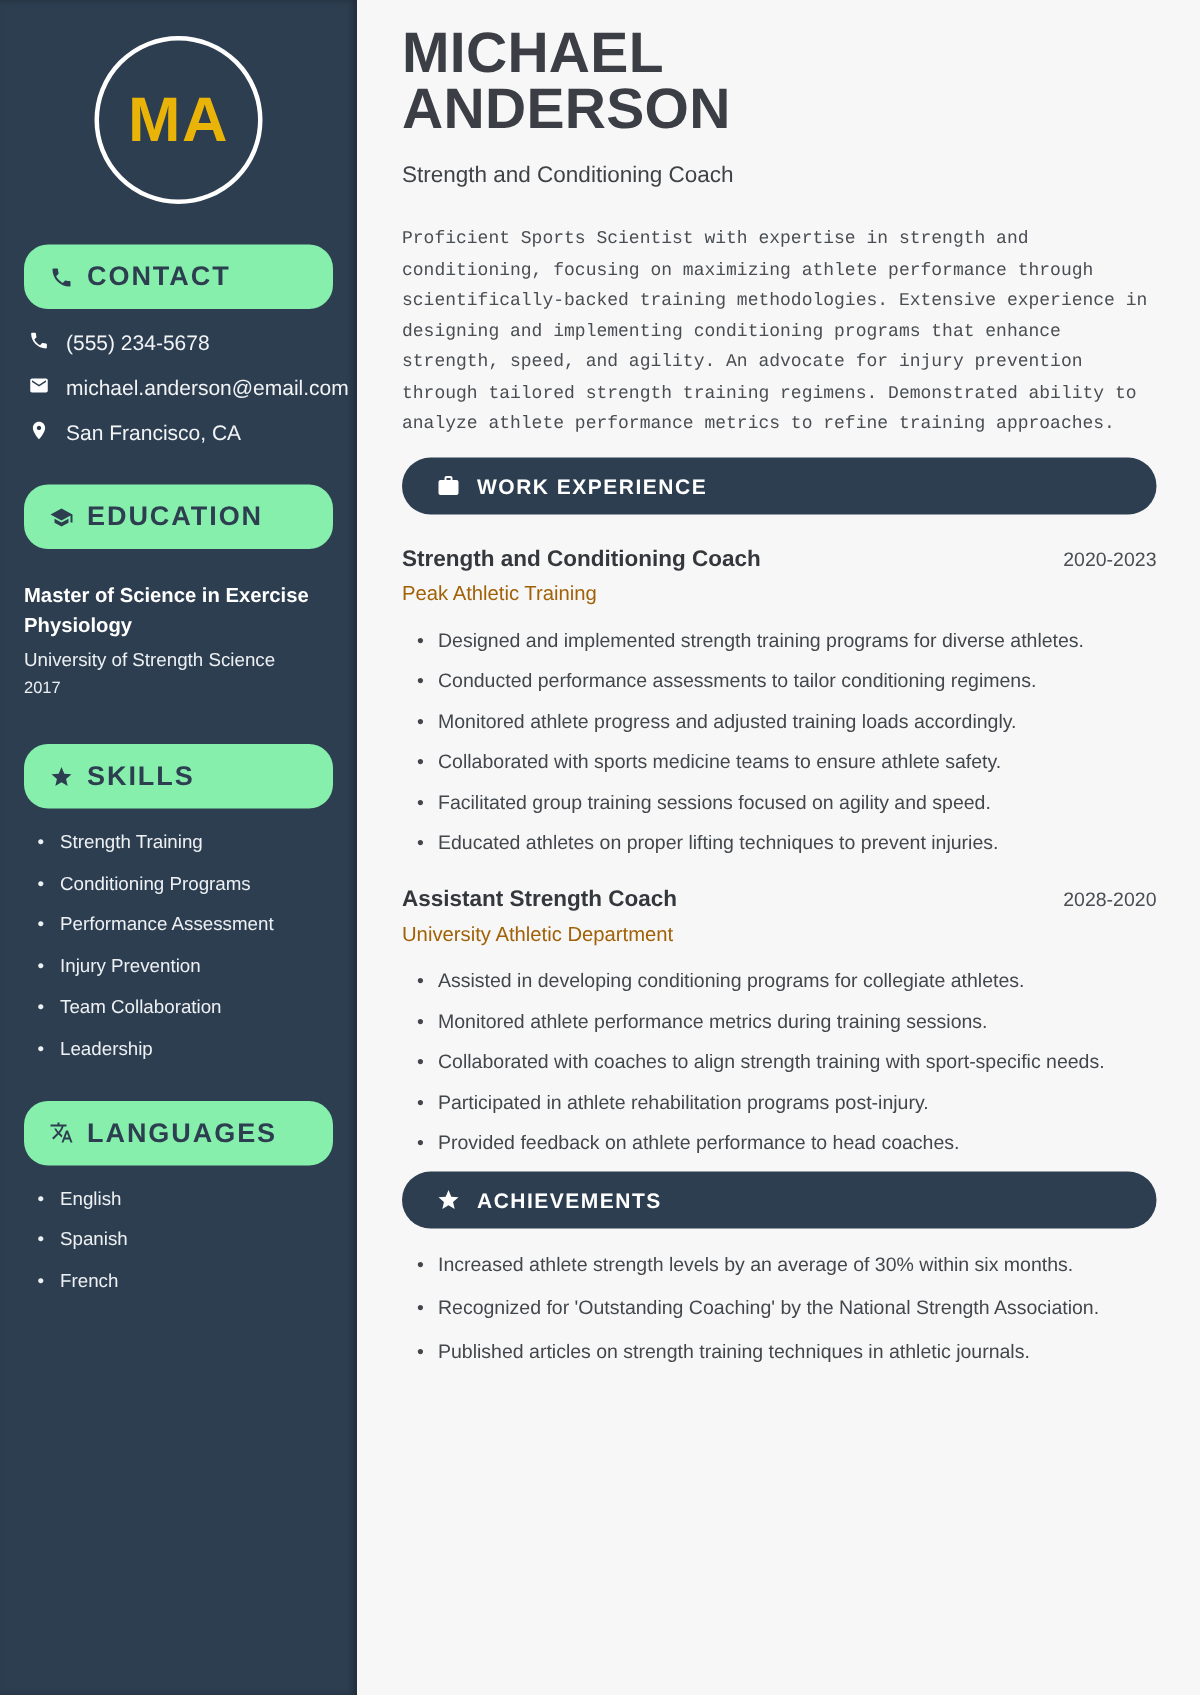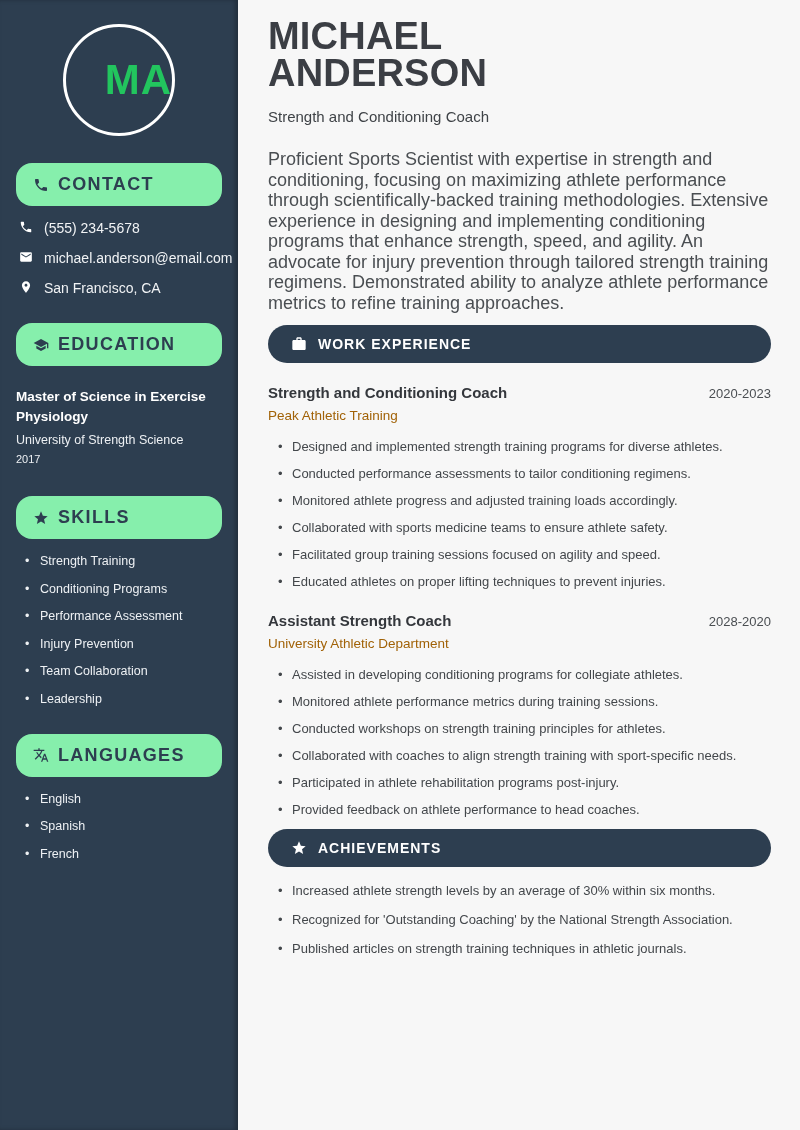--- a/index.html
+++ b/index.html
@@ -9,22 +9,22 @@
     font-family:"Liberation Sans", sans-serif; overflow:hidden;
     margin:0 auto;
   }
   
   .sidebar {
     width:238px; flex-shrink:0; background:#2d3e50; color:#ffffff;
     padding:24px 16px 0 16px; box-shadow:inset -3px 0 4px rgba(0,0,0,.25);
   }
   .avatar {
     width:112px; height:112px; border:3px solid #ffffff; border-radius:50%;
-    margin:0 auto; display:flex; align-items:center; justify-content:flex-end;
-    font-size:42px; font-weight:600; letter-spacing:1px; color:#22c55e;
+    margin:0 auto; display:flex; align-items:center; justify-content:center;
+    font-size:42px; font-weight:600; letter-spacing:1px; color:#eab308;
   }
   .side-pill {
     background:#86efac; color:#2d3e50; height:43px; border-radius:16px;
     display:flex; align-items:center; gap:9px; padding:0 10px 0 17px;
     font-weight:bold; font-size:18px; letter-spacing:1.3px; margin-top:27px;
   }
   .side-pill svg { width:16px; height:16px; fill:#2d3e50; flex-shrink:0; }
   .contact-rows { margin-top:8px; }
   .contact-row {
     display:flex; align-items:flex-start; gap:11px; margin-top:14px;
@@ -40,21 +40,21 @@
     position:relative; padding-left:15px; line-height:15px;
   }
   .side-list li::before { content:"•"; position:absolute; left:0; top:0; }
   
   .main { flex:1; padding:18px 29px 0 30px; }
   .name {
     font-size:38px; font-weight:bold; color:#3b3e44;
     line-height:37px; letter-spacing:0.2px;
   }
   .headline { font-size:15px; color:#3f4347; margin-top:16px; }
-  .summary { font-size:18px; line-height:20.5px; color:#4a4e52; margin-top:24px; }
+  .summary { font-size:12px; line-height:20.5px; color:#4a4e52; margin-top:24px;font-family:Liberation Mono, monospace; }
   .main-pill {
     background:#2d3e50; height:38px; border-radius:19px; display:flex;
     align-items:center; gap:11px; padding-left:23px; color:#ffffff;
     font-weight:bold; font-size:14px; letter-spacing:1px; margin-top:12px;
   }
   .main-pill svg { width:16px; height:16px; fill:#ffffff; flex-shrink:0; }
   .job-head { display:flex; justify-content:space-between; align-items:baseline; margin-top:21px; }
   .job-title { font-size:15px; font-weight:bold; color:#34373c; }
   .job-dates { font-size:13px; color:#4a4e52; }
   .company { font-size:13.5px; color:#a16207; margin-top:7px; }
@@ -195,21 +195,20 @@
 
     <div>
       <div class="job-head">
         <span class="job-title">Assistant Strength Coach</span>
         <span class="job-dates">2028-2020</span>
       </div>
       <div class="company">University Athletic Department</div>
       <ul class="bullets">
         <li>Assisted in developing conditioning programs for collegiate athletes.</li>
         <li>Monitored athlete performance metrics during training sessions.</li>
-        <li>Conducted workshops on strength training principles for athletes.</li>
         <li>Collaborated with coaches to align strength training with sport-specific needs.</li>
         <li>Participated in athlete rehabilitation programs post-injury.</li>
         <li>Provided feedback on athlete performance to head coaches.</li>
       </ul>
     </div>
 
     <div class="main-pill ach-pill">
       <span style="display:flex">
         <svg viewBox="0 0 24 24">
             <path d="M12 17.27L18.18 21l-1.64-7.03L22 9.24l-7.19-.61L12 2 9.19 8.63 2 9.24l5.46 4.73L5.82 21z"></path>

